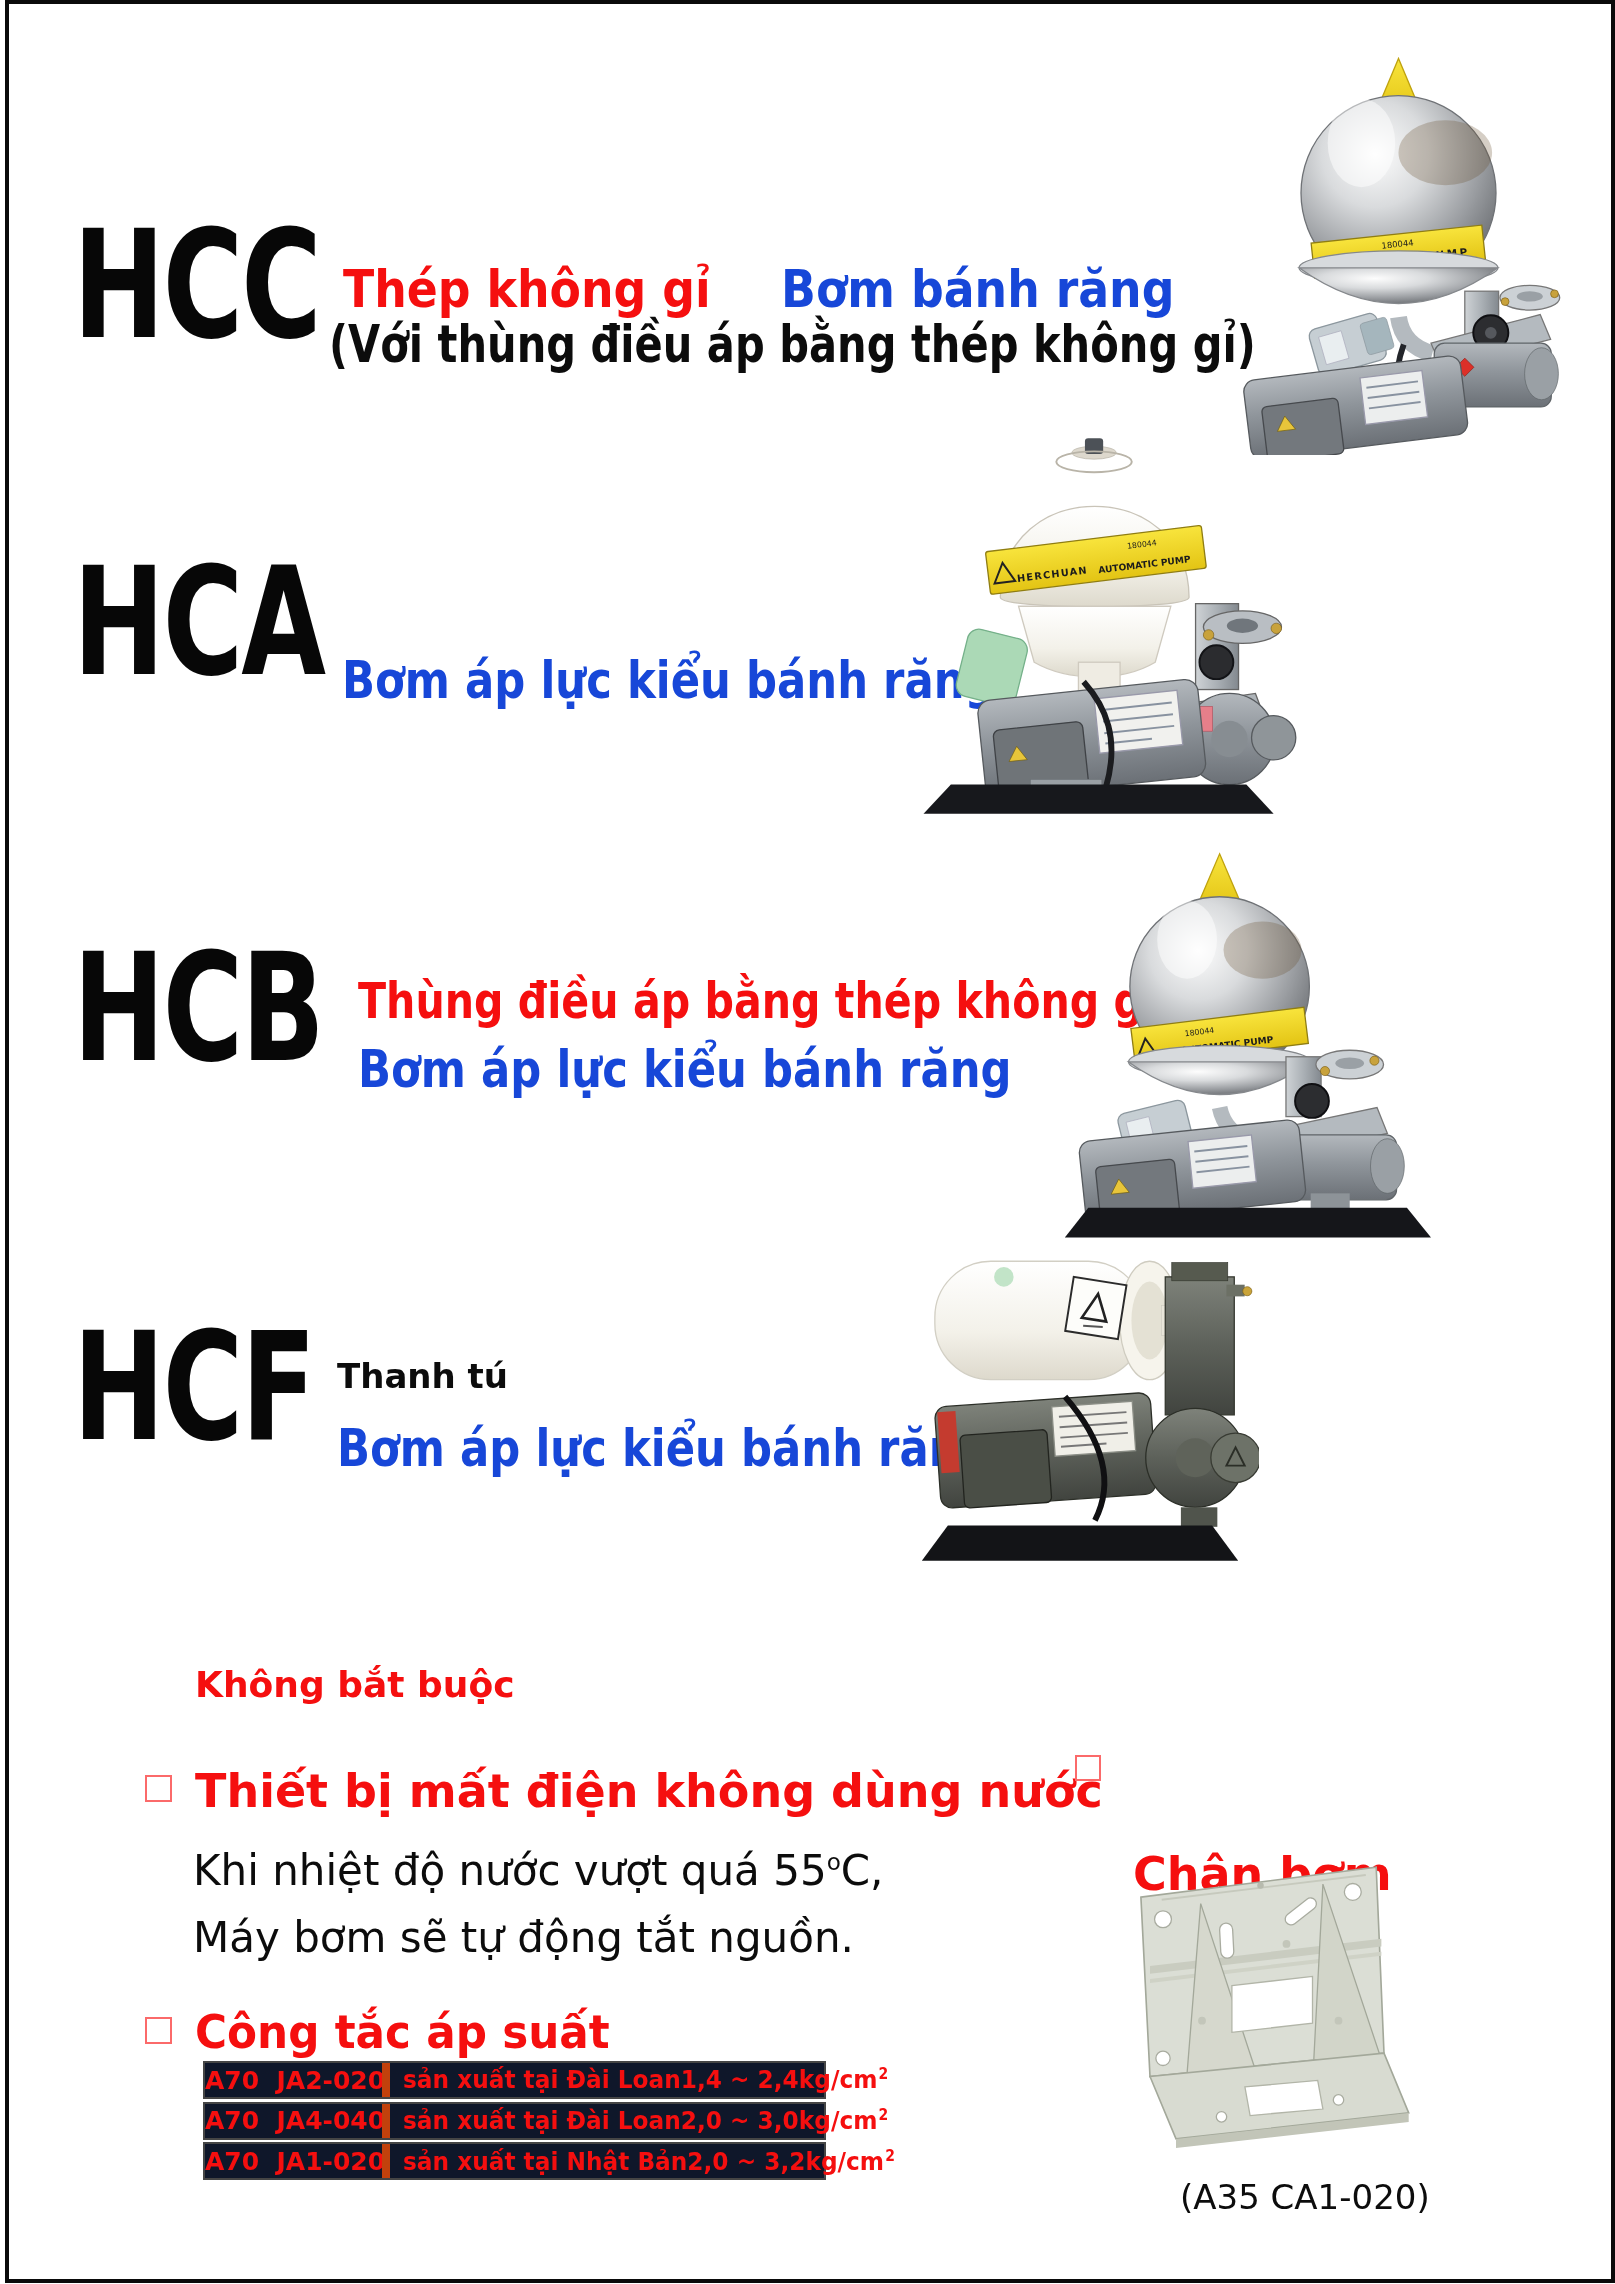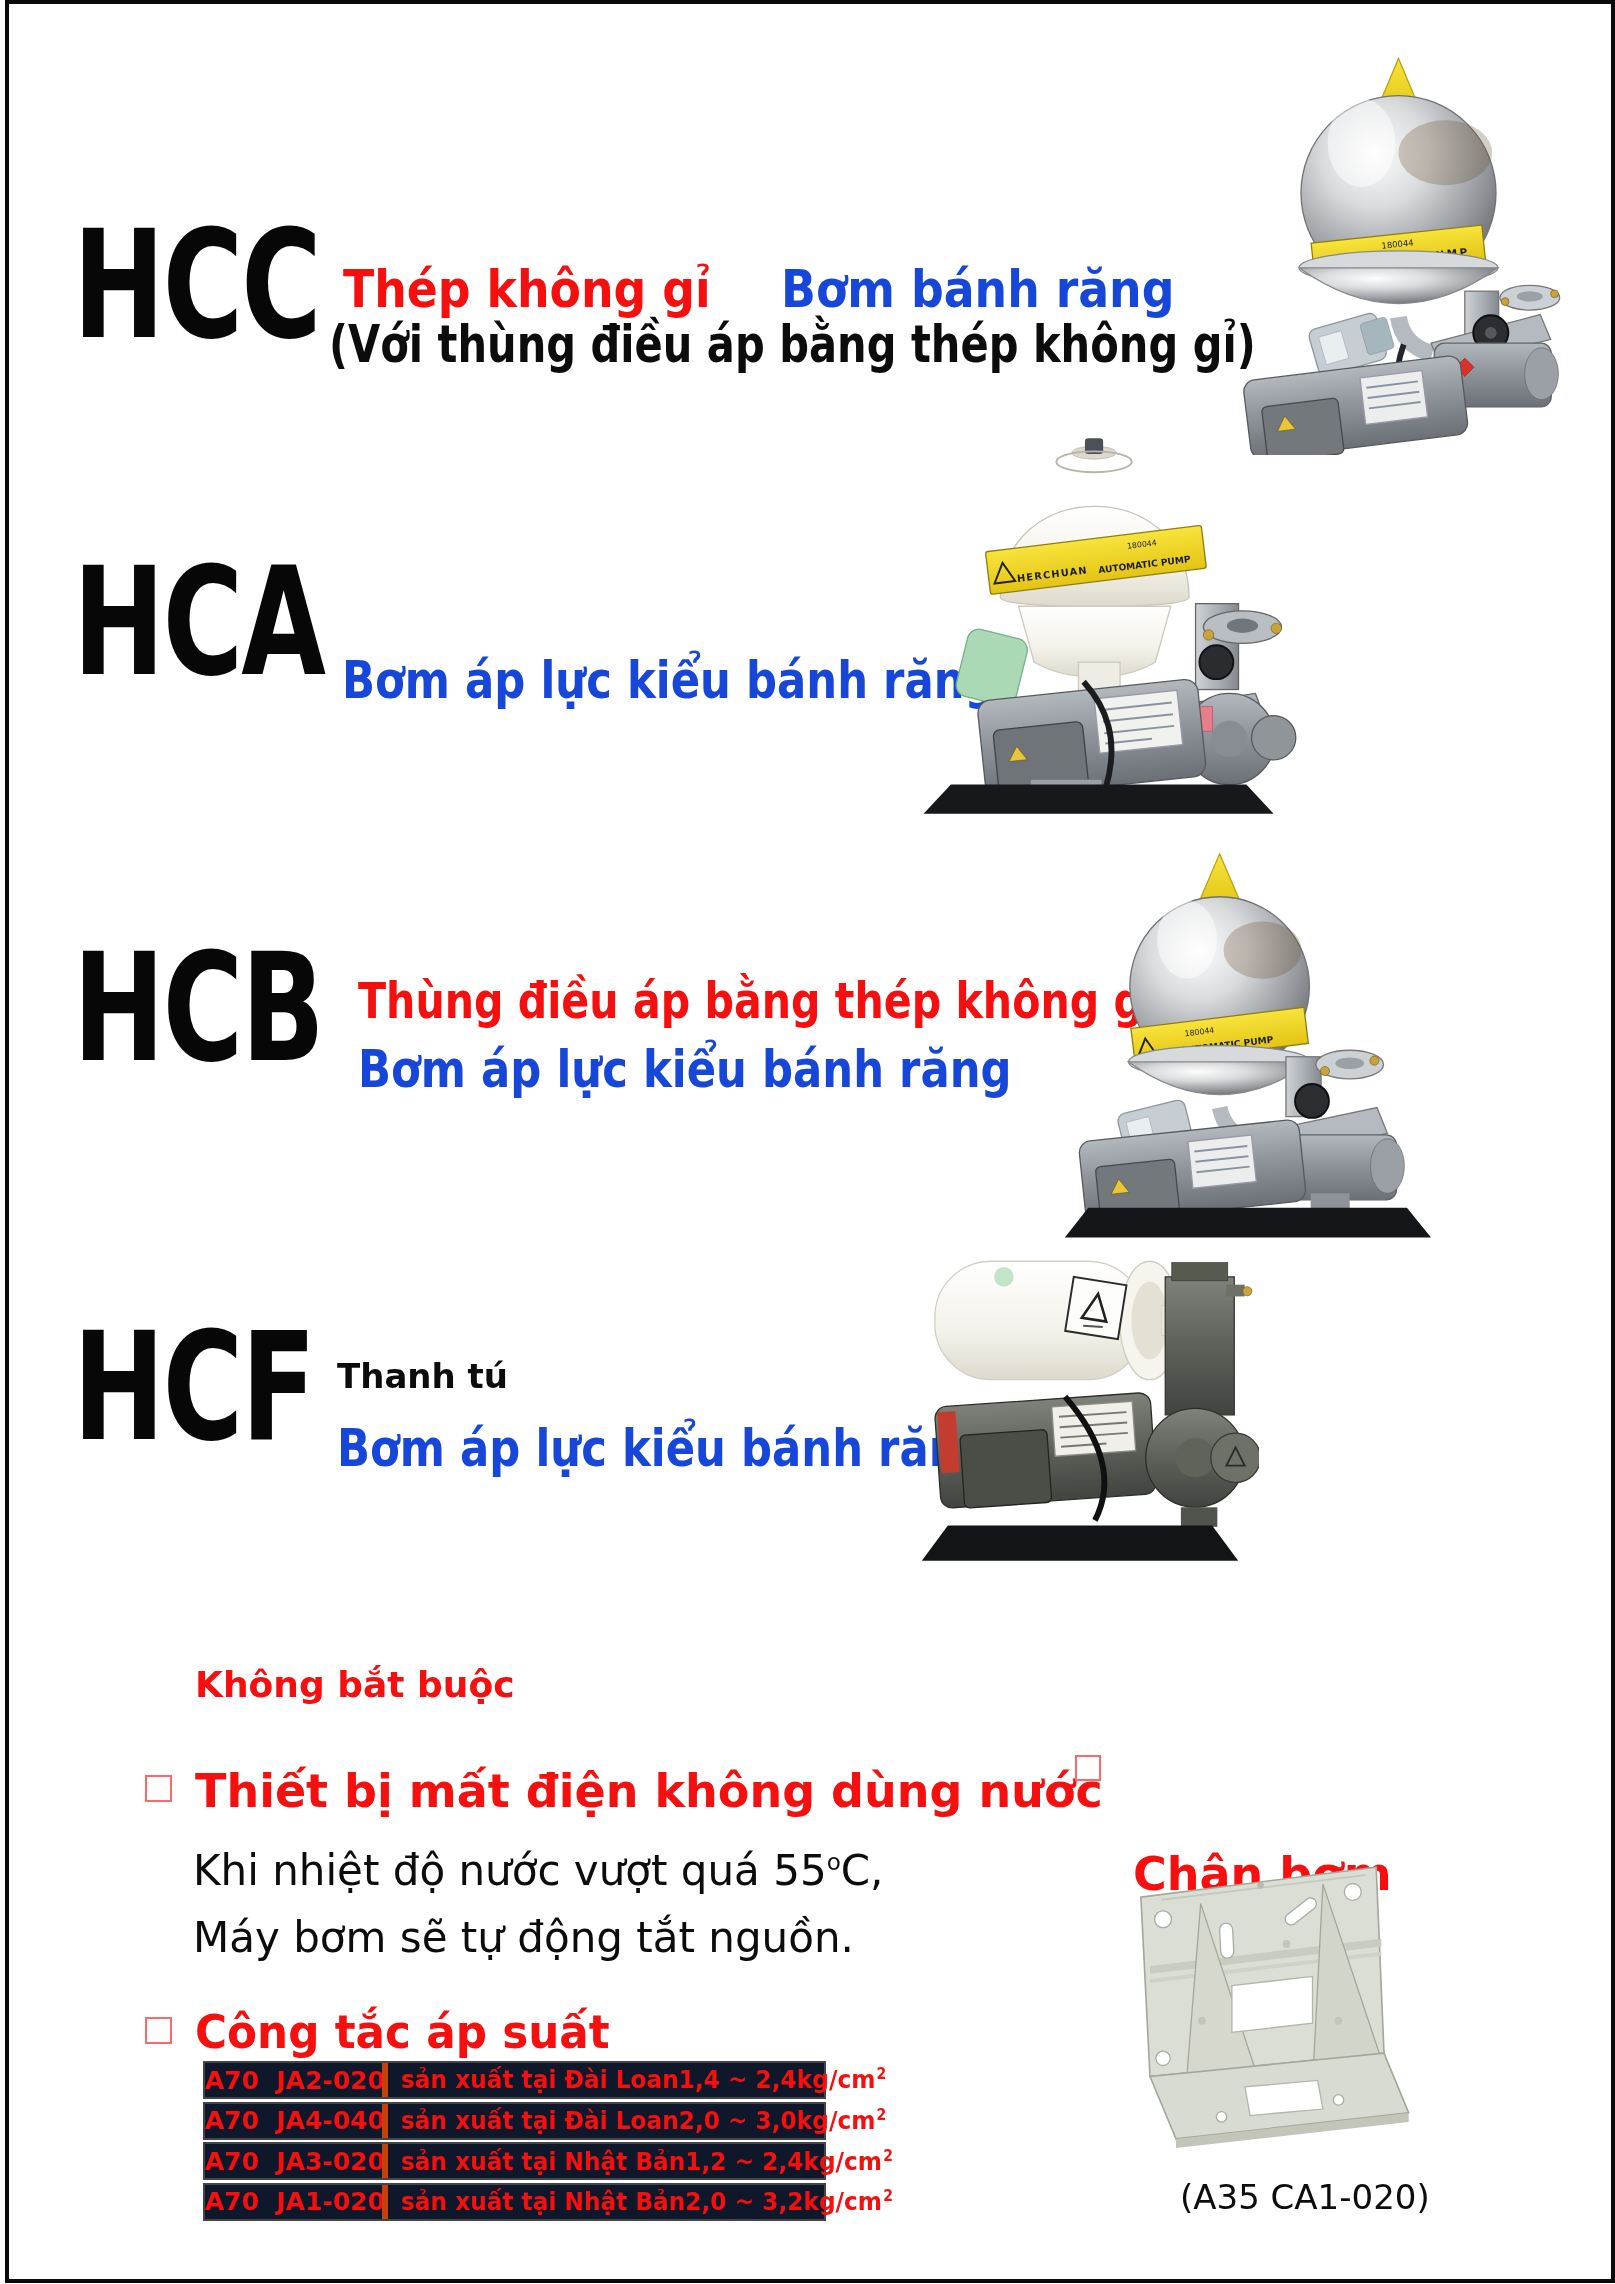--- a/index.html
+++ b/index.html
@@ -13,21 +13,21 @@
   .h-blue{color:#1747d8;font-weight:bold;white-space:nowrap;}
   .h-black{color:#0c0c0c;font-weight:bold;white-space:nowrap;}
   .cx{display:inline-block;transform-origin:0 50%;}
   .body-text{font-size:42px;color:#0c0c0c;white-space:nowrap;}
   .body-text sup{font-size:.55em;vertical-align:super;}
   .checkbox{border:2px solid #fb6a6a;background:#fff;}
   .ptable{width:623px;}
   .prow{display:flex;align-items:center;border:2px solid #454545;background:#0f172a;
         height:34px;margin-bottom:2.6px;}
   .pcode{width:177px;text-align:center;color:#f50f0f;font-weight:bold;font-size:25px;white-space:pre;}
-  .pdesc{flex:1;border-left:6px solid #c2410c;height:100%;display:flex;align-items:center;
+  .pdesc{flex:1;border-left:8px solid #c2410c;height:100%;display:flex;align-items:center;
          padding-left:13px;color:#f50f0f;font-weight:bold;font-size:25px;white-space:nowrap;}
   .pdesc .inner{display:inline-block;transform:scaleX(.93);transform-origin:0 50%;white-space:nowrap;}
   .pdesc sup{font-size:.6em;vertical-align:super;margin-left:1.3px;}
   .caption{font-size:34px;color:#0c0c0c;white-space:nowrap;}
   svg text{font-family:"DejaVu Sans","Liberation Sans",sans-serif;}
 </style>
 </head>
 <body>
 
 <svg width="0" height="0" style="position:absolute" aria-hidden="true">
@@ -278,26 +278,20 @@
         <span class="inner"><span>sản xuất tại Đài Loan1,4 ~ 2,4</span><span>kg/cm</span><sup>2</sup></span>
       </span>
   </div>
   <div class="prow">
     <span class="pcode">A70  JA4-040</span>
     <span class="pdesc">
         <span class="inner"><span>sản xuất tại Đài Loan2,0 ~ 3,0</span><span>kg/cm</span><sup>2</sup></span>
       </span>
   </div>
   <div class="prow">
-    <span class="pcode">A70  JA3-020</span>
-    <span class="pdesc">
-        <span class="inner"><span>sản xuất tại Nhật Bản1,2 ~ 2,4</span><span>kg/cm</span><sup>2</sup></span>
-      </span>
-  </div>
-  <div class="prow">
     <span class="pcode">A70  JA1-020</span>
     <span class="pdesc">
         <span class="inner"><span>sản xuất tại Nhật Bản2,0 ~ 3,2</span><span>kg/cm</span><sup>2</sup></span>
       </span>
   </div>
 </div>
 
 <div class="abs checkbox" style="left:1075px;top:1755px;width:22px;height:22px;"></div>
 <div class="abs h-red" style="left:1133px;top:1847px;font-size:46px;">Chân bơm</div>
 

